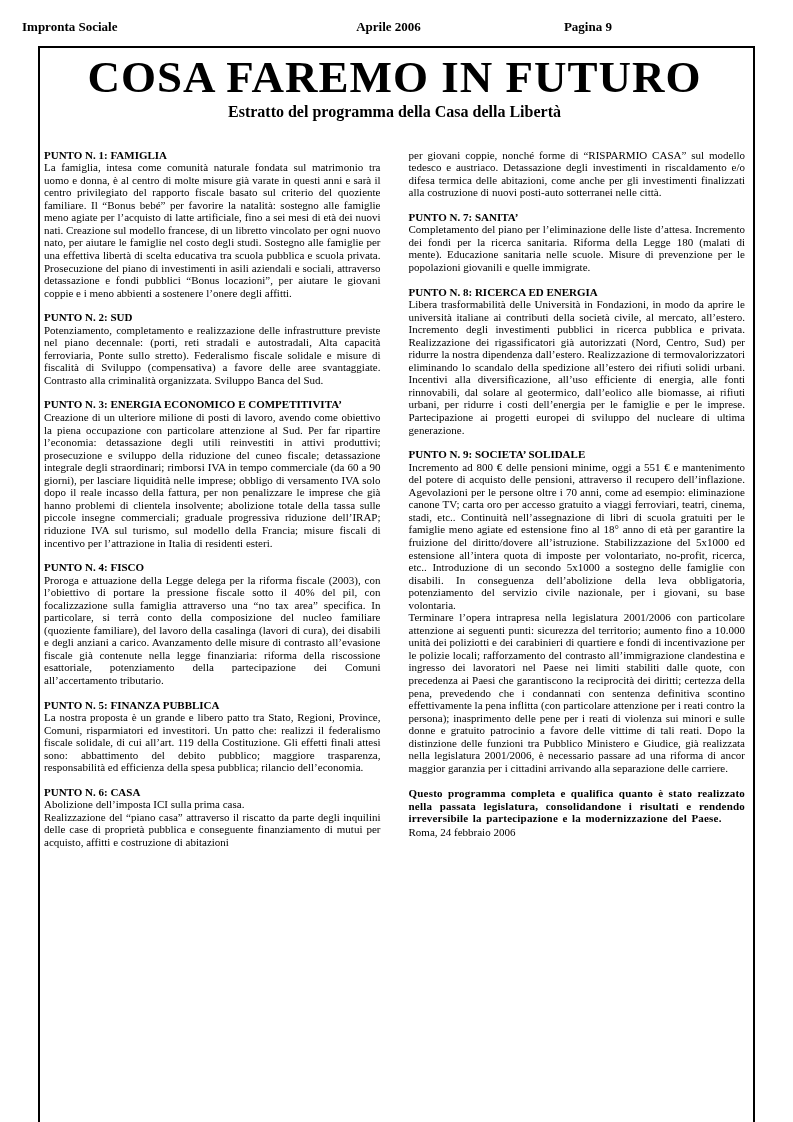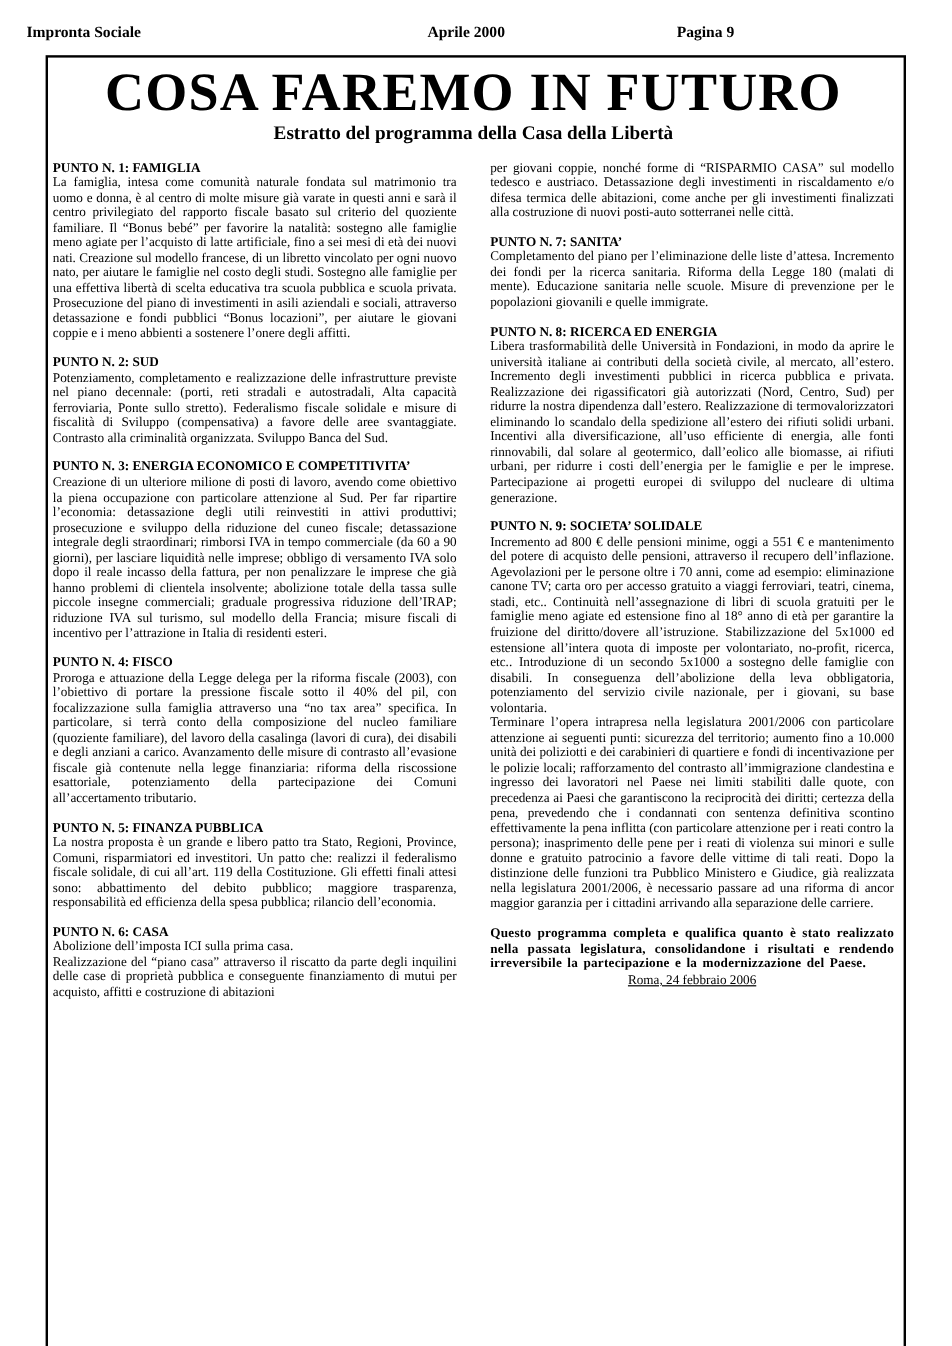--- a/index.html
+++ b/index.html
@@ -33,60 +33,59 @@
     white-space: nowrap;
   }
   .subtitle {
     margin: 2px 0 0 0;
     text-align: center;
     font-size: 16px; line-height: 1.15;
     font-weight: bold;
   }
   .columns {
     display: flex; gap: 28px;
-    margin-top: 12px;
+    margin-top: 27px;
   }
   .col {
     flex: 1 1 0;
     font-size: 11px; line-height: 12.55px;
     text-align: justify;
     min-width: 0;
   }
   .col h3 {
     font-size: 11px; line-height: 12.55px;
     margin: 12px 0 0 0;
     text-align: left;
   }
   .col section:first-child h3 { margin-top: 0; }
   .col p { margin: 0; }
   .closing {
     font-weight: bold;
     margin-top: 13px !important;
     letter-spacing: 0.2px; word-spacing: 1.5px;
   }
   .dateline {
-    text-align: center;
+    text-align: left;
     margin-top: 1px !important;
     font-weight: normal;
-    text-decoration: underline;
   }
   .page-footer {
     display: flex; justify-content: space-between;
     margin: 8px 38px 0 72px;
     font-weight: bold; font-size: 19px; letter-spacing: 0.6px;
   }
 </style>
 </head>
 <body>
 
 <div>
 
   <header class="running-head">
     <span class="rh-left">Impronta Sociale</span>
-    <span class="rh-center">Aprile 2000</span>
+    <span class="rh-center">Aprile 2006</span>
     <span class="rh-right">Pagina 9</span>
   </header>
 
   <main class="content-box">
     <h1 class="title">COSA FAREMO IN FUTURO</h1>
     <h2 class="subtitle">Estratto del programma della Casa della Libertà</h2>
 
     <div class="columns">
 
       <div class="col">

